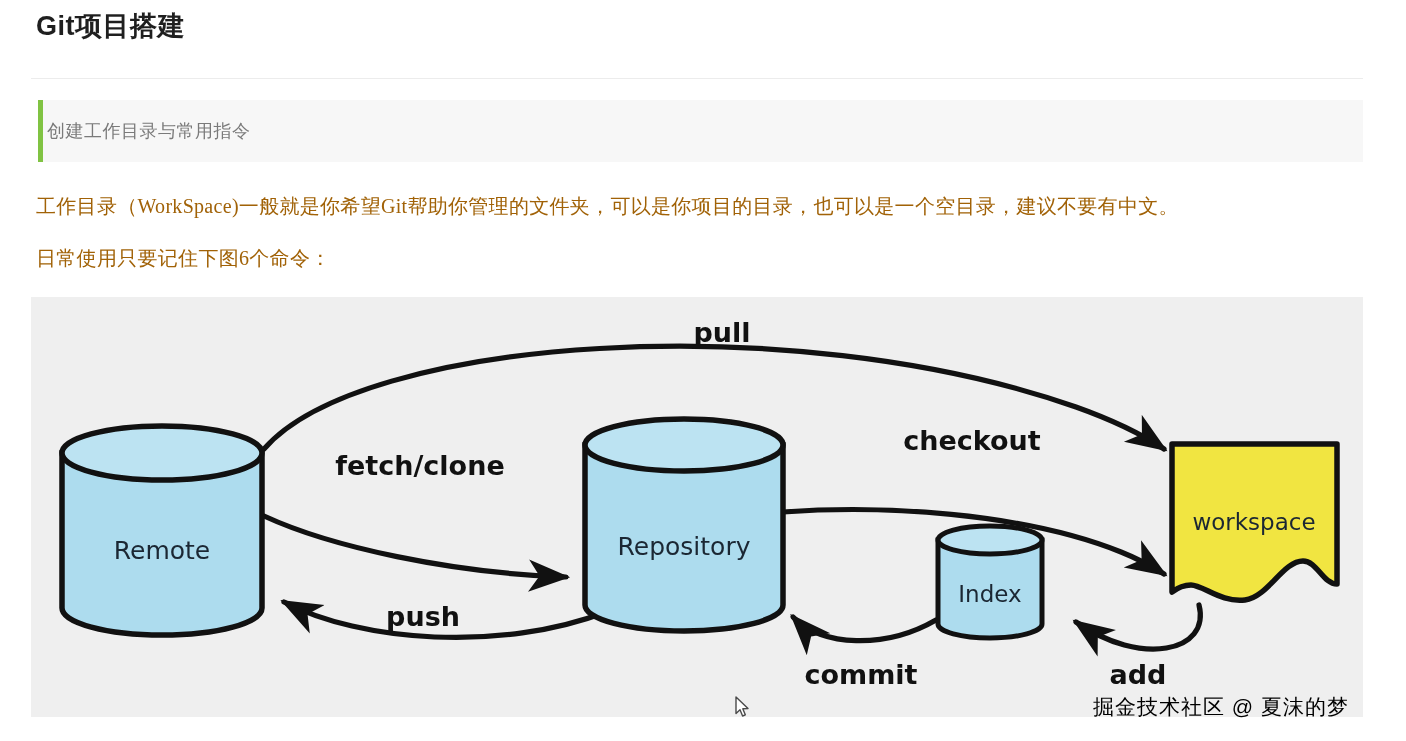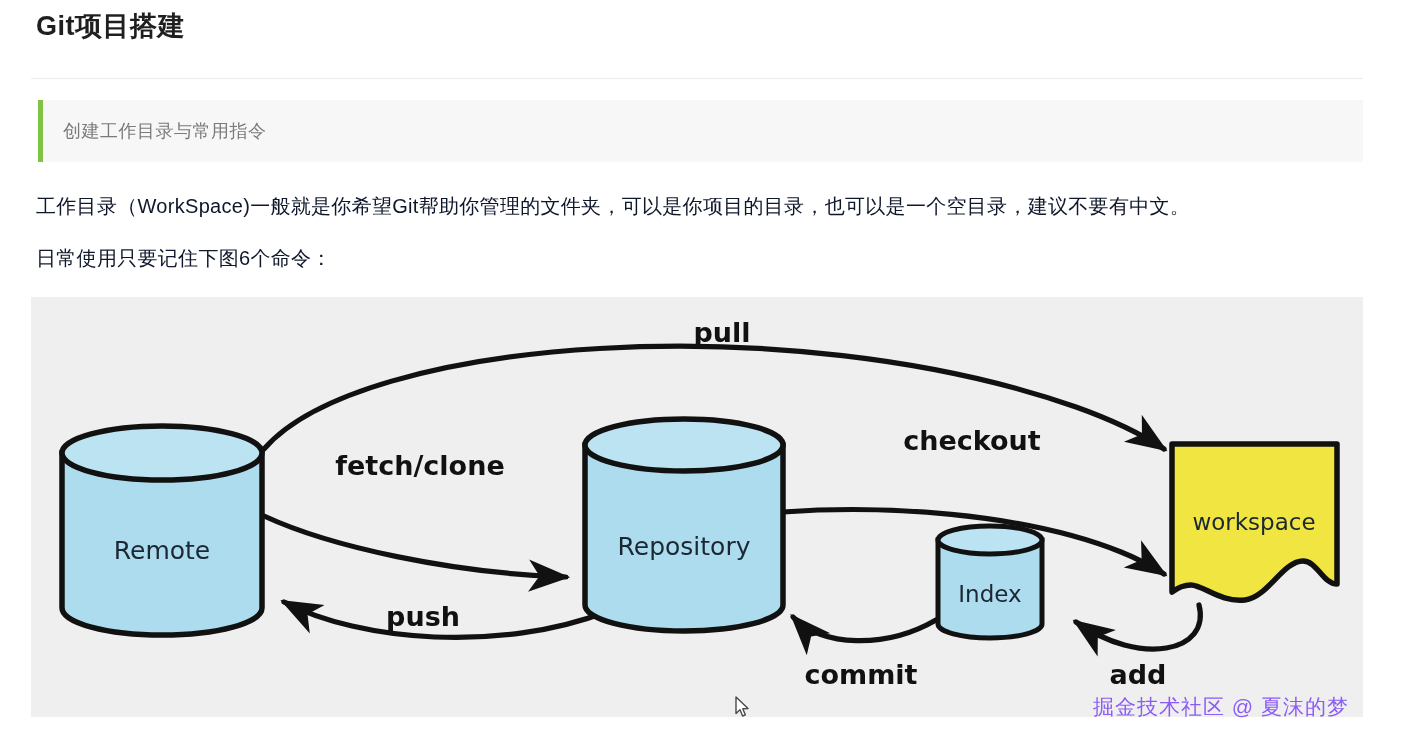--- a/index.html
+++ b/index.html
@@ -44,34 +44,35 @@
     top: 100px;
     width: 1325px;
     height: 62px;
     background: #f7f7f7;
     border-left: 5px solid #80c343;
     box-sizing: border-box;
     display: flex;
     align-items: center;
   }
   .quote-text {
-    padding-left: 20px;
+    padding-left: 4px;
     font-size: 18px;
     color: #7a7a7a;
     letter-spacing: 0.5px;
   }
 
   
   .para {
     position: absolute;
     left: 36px;
     font-size: 20px;
-    color: #0f172a;
+    color: #a16207;
     letter-spacing: 0.3px;
     white-space: nowrap;
+    font-family: Liberation Serif, serif;
   }
   .para-1 { top: 193px; }
   .para-2 { top: 245px; }
 
   
   .diagram-panel {
     position: absolute;
     left: 31px;
     top: 297px;
     width: 1332px;
@@ -102,21 +103,21 @@
     font-weight: bold;
     fill: #111111;
   }
 
   
   .watermark {
     position: absolute;
     left: 1093px;
     top: 693px;
     font-size: 21px;
-    color: #8b5cf6;
+    color: #000000;
     letter-spacing: 1px;
     white-space: nowrap;
   }
 
   
   .cursor {
     position: absolute;
     left: 735px;
     top: 696px;
     width: 18px;

